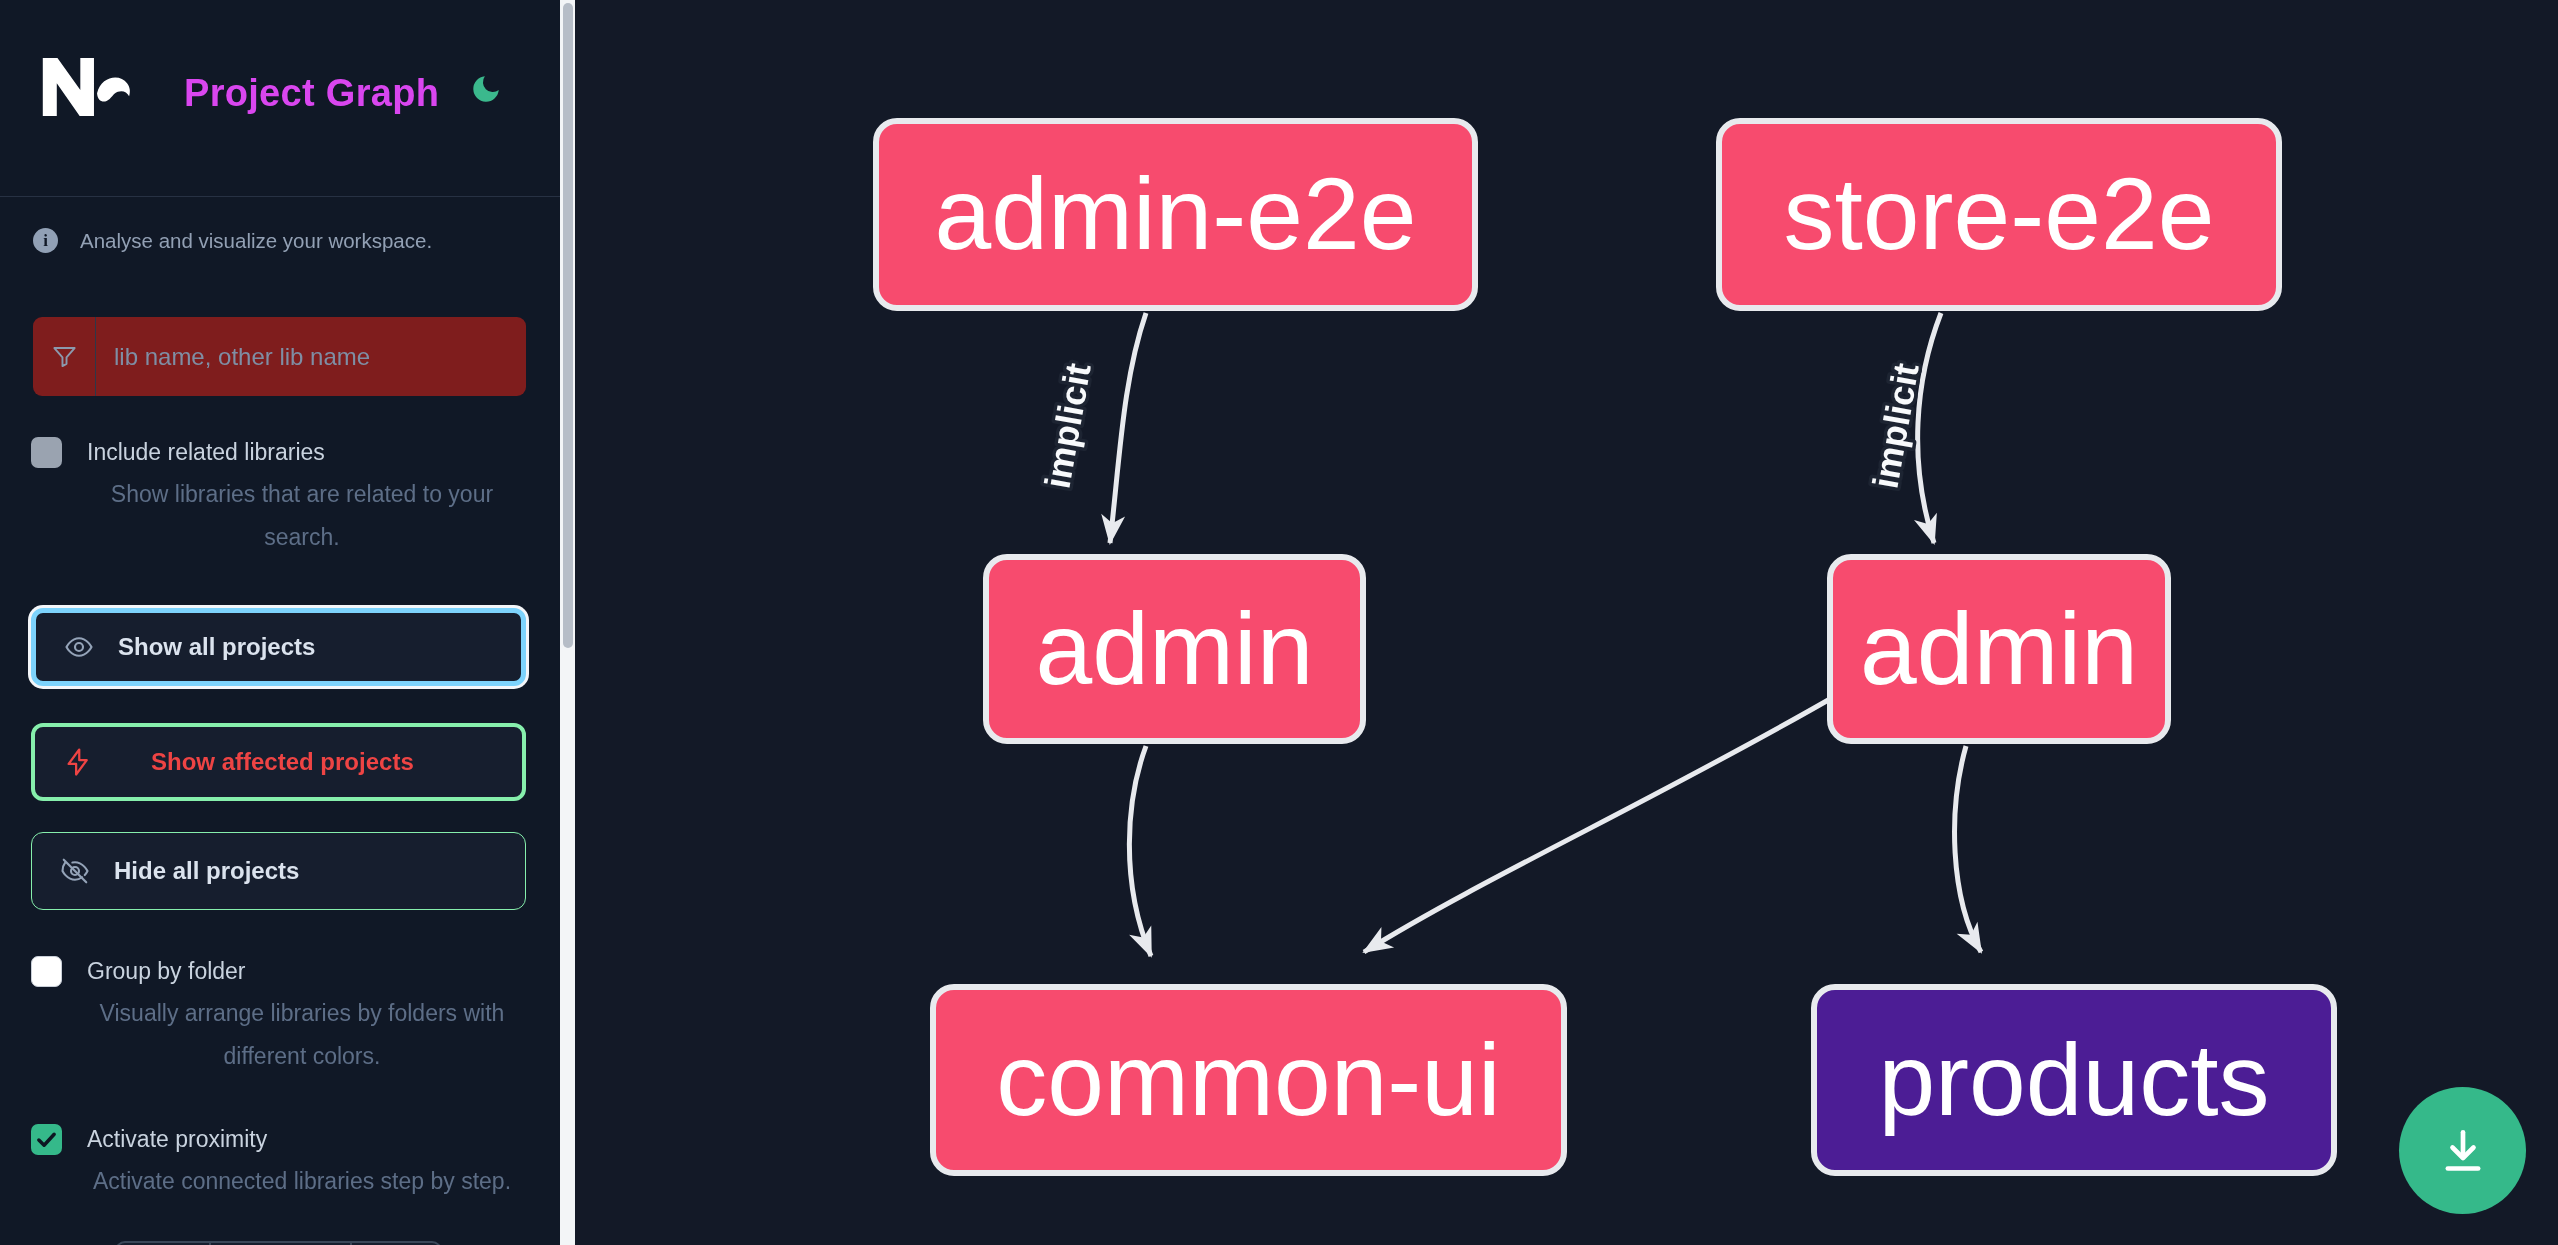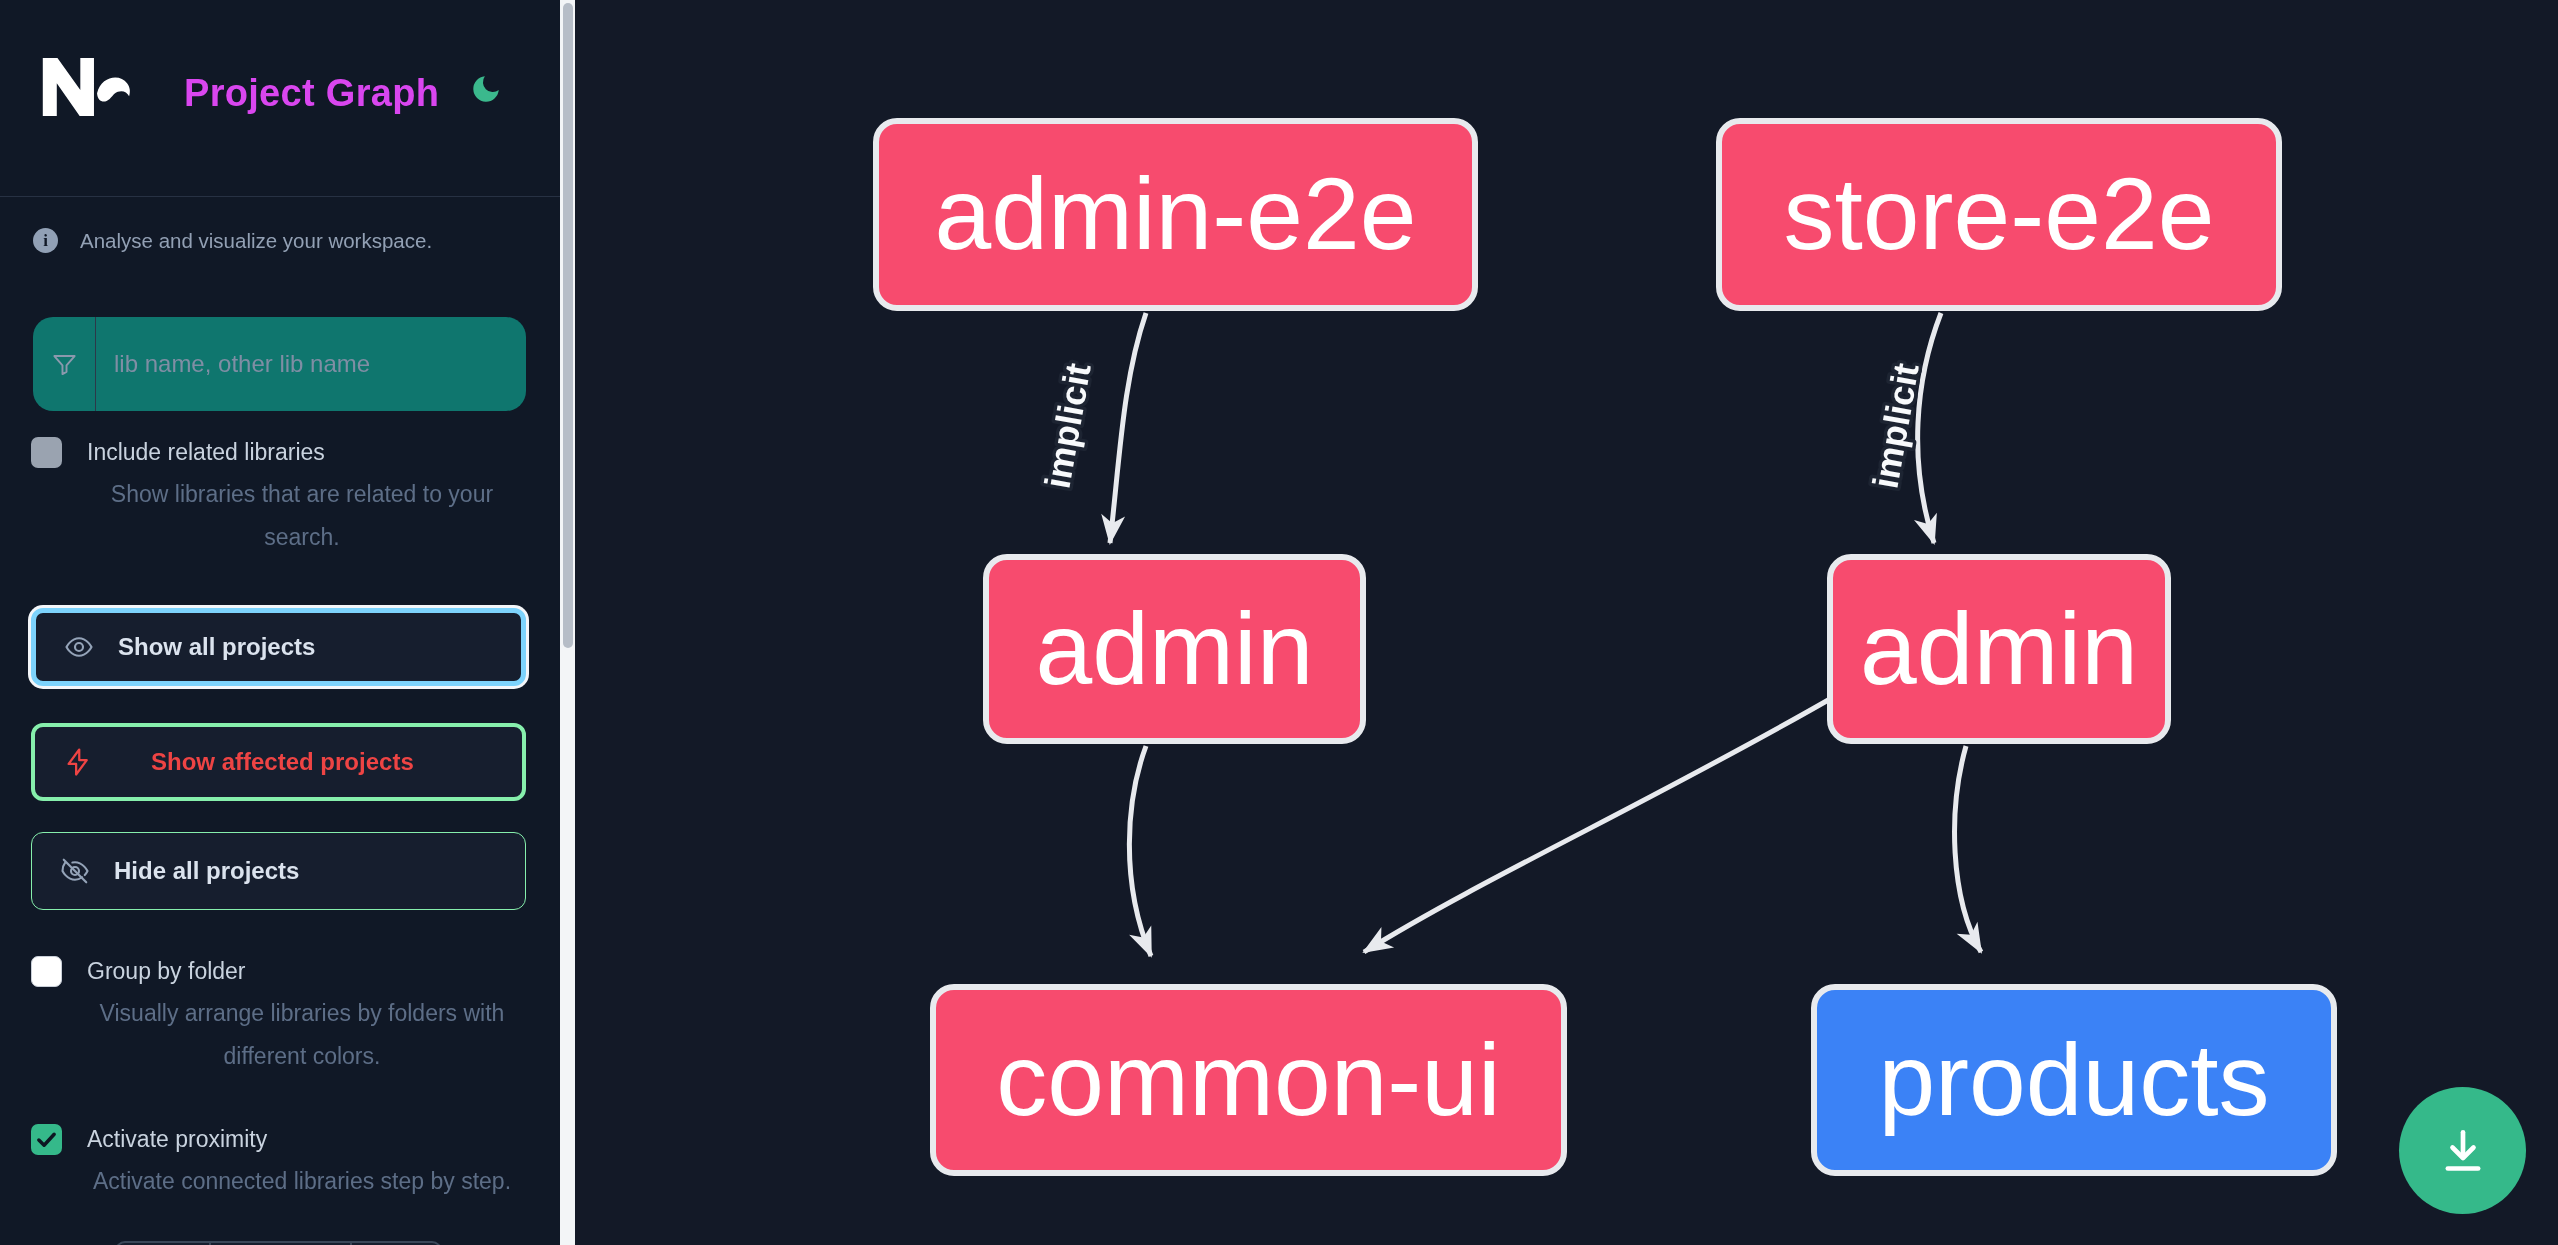--- a/index.html
+++ b/index.html
@@ -18,22 +18,22 @@
   .theme-toggle svg { width:34px; height:34px; }
   .header-divider { position:absolute; left:0; top:196px; width:560px; height:1px;
                     background:#273143; }
   .info-row { position:absolute; left:33px; top:228px; display:flex; align-items:center; }
   .info-icon { width:25px; height:25px; border-radius:50%; background:#91a0b5;
                color:#101826; font-size:17px; font-weight:700;
                font-family:"Liberation Serif", serif; display:flex; align-items:center;
                justify-content:center; flex:none; }
   .info-text { margin-left:22px; font-size:20.5px; color:#92a0b4; }
 
-  .search-box { position:absolute; left:33px; top:317px; width:493px; height:94px;
-                background:#0f766e; border-radius:20px; display:flex; overflow:hidden; }
+  .search-box { position:absolute; left:33px; top:317px; width:493px; height:79px;
+                background:#7f1d1d; border-radius:9px; display:flex; overflow:hidden; }
   .search-iconcell { width:63px; display:flex; align-items:center; justify-content:center;
                      border-right:1px solid #2d3849; flex:none; }
   .search-iconcell svg { width:27px; height:27px; }
   .search-input { flex:1; background:transparent; border:none; outline:none;
                   padding:0 18px; font-size:24px; color:#dbe3ee;
                   font-family:"Liberation Sans", sans-serif; }
   .search-input::placeholder { color:#7f8ea4; }
 
   .toggle-row { position:absolute; left:31px; display:flex; align-items:flex-start; }
   .cb { width:31px; height:31px; border-radius:7px; flex:none; display:flex;
@@ -74,21 +74,21 @@
             background:#131927; }
   .edges-svg { position:absolute; left:0; top:0; }
   .edge { stroke:#e8eaee; stroke-width:5; fill:none; }
   .edge-label { font-family:"Liberation Sans", sans-serif; font-size:36px; font-weight:700;
                 fill:#f8fafc; stroke:#1d2432; stroke-width:7px; paint-order:stroke;
                 stroke-linejoin:round; text-anchor:middle; }
   .gnode { position:absolute; border:6px solid #e8eaee; border-radius:24px;
            display:flex; align-items:center; justify-content:center;
            font-size:102px; color:#ffffff; cursor:pointer; white-space:nowrap; }
   .gnode.pink { background:#f74b6e; }
-  .gnode.gray { background:#3b82f6; }
+  .gnode.gray { background:#4c1d95; }
 
   .download-fab { position:absolute; left:1824px; top:1087px; width:127px; height:127px;
                   border-radius:50%; background:#35b98a; border:none; cursor:pointer;
                   display:flex; align-items:center; justify-content:center; }
   .download-fab svg { width:56px; height:56px; }
 </style>
 </head>
 <body>
 
 <div class="app">

